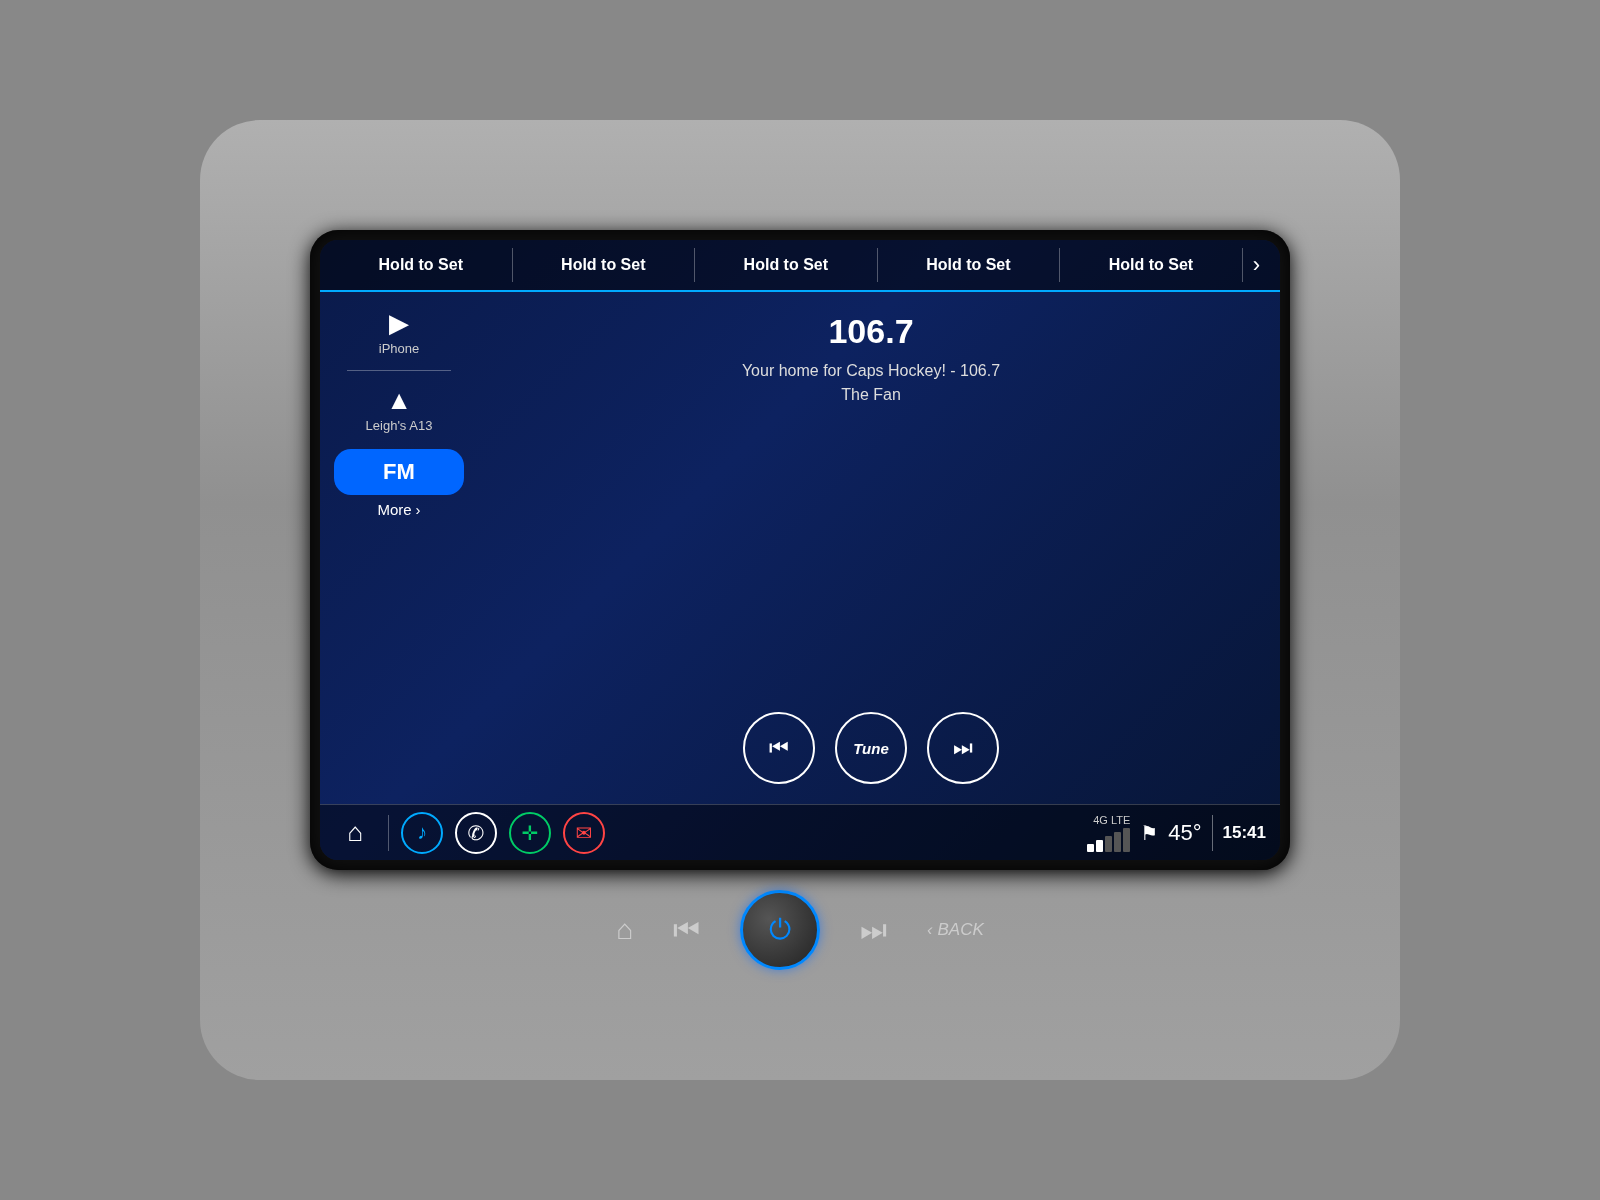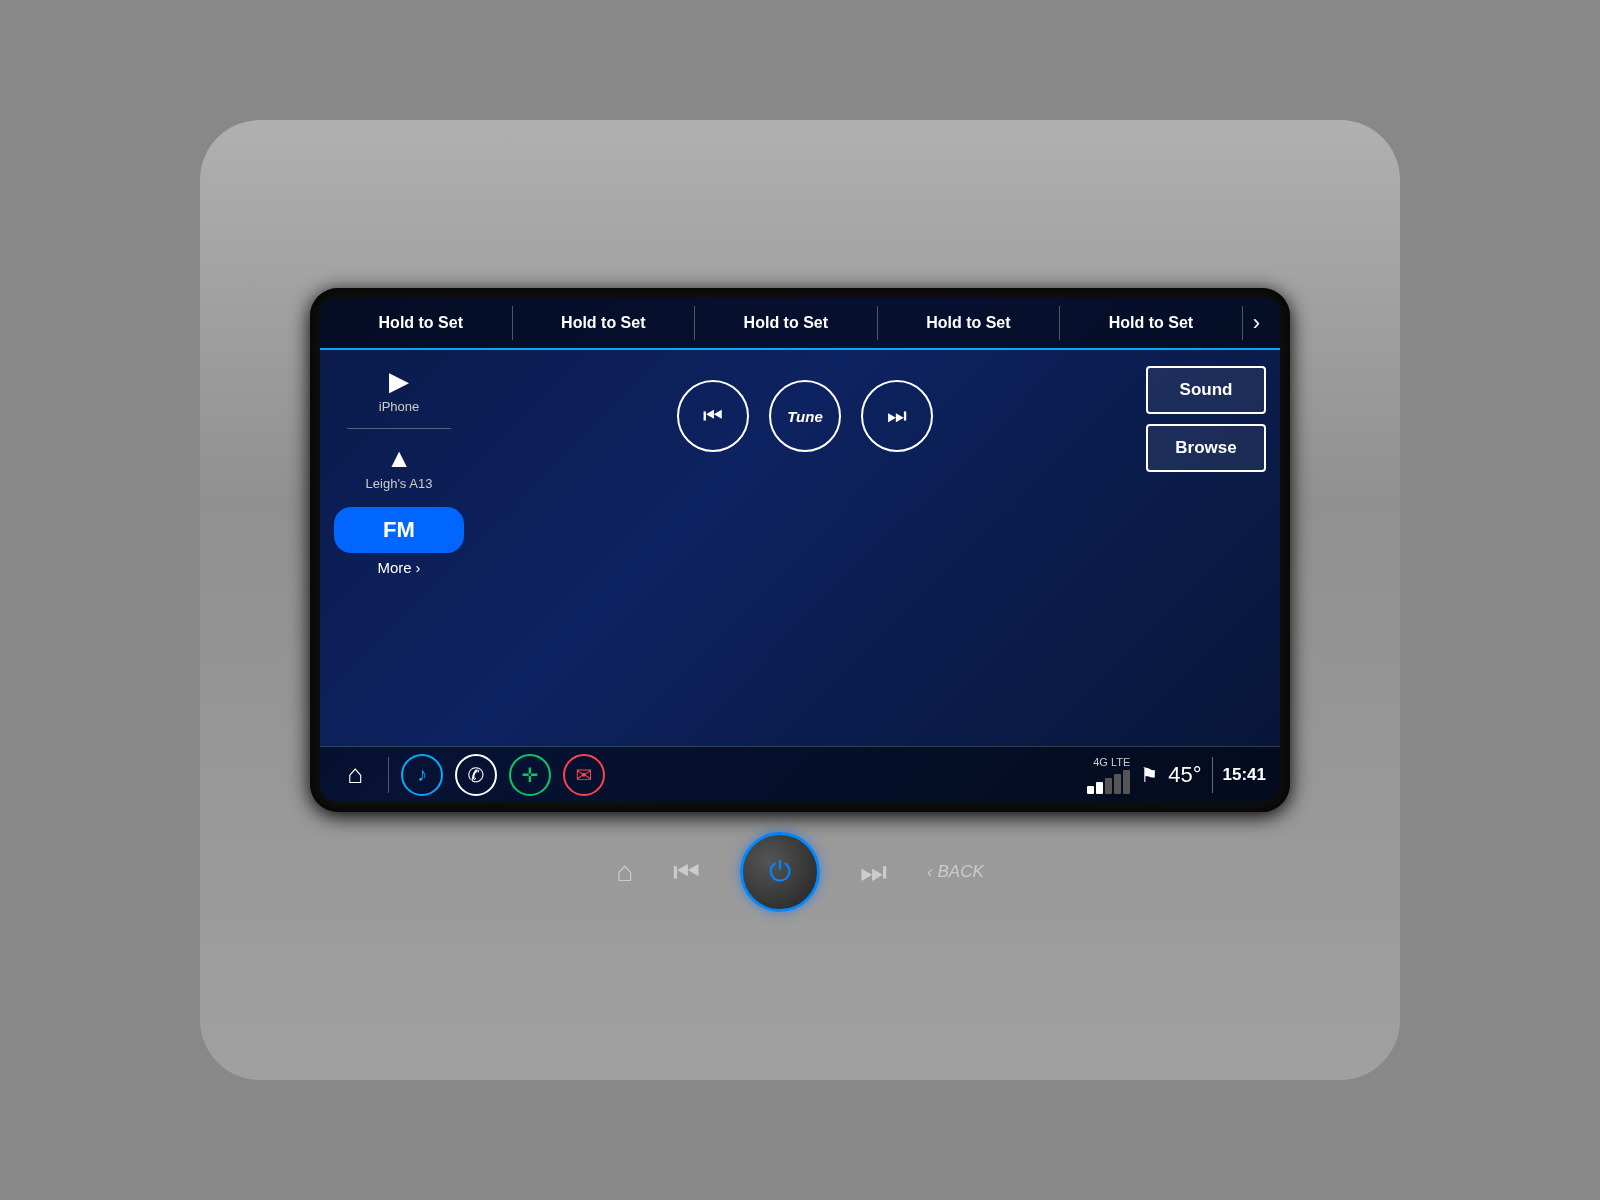--- a/index.html
+++ b/index.html
@@ -21,21 +21,21 @@
       border-radius: 60px;
       display: flex;
       flex-direction: column;
       align-items: center;
       justify-content: center;
       position: relative;
     }
 
     .screen-bezel {
       width: 980px;
-      height: 524px;
+      height: 640px;
       background: #111;
       border-radius: 28px;
       padding: 10px;
       position: relative;
       box-shadow: inset 0 0 20px #000, 0 4px 20px #000;
     }
 
     .screen {
       width: 100%;
       height: 100%;
@@ -356,38 +356,39 @@
             <span>Leigh's A13</span>
           </div>
           <div class="fm-btn">FM</div>
           <div class="more-btn">
             <span>More</span>
             <span>›</span>
           </div>
         </div>
 
         <div class="center-col">
+          <div class="station-info">
+            <div class="station-freq">106.7</div>
+            <div class="station-desc">Your home for Caps Hockey! - 106.7</div>
+            <div class="station-desc">The Fan</div>
+          </div>
 
           <div class="transport-controls">
             <div class="transport-btn">
               <span>⏮</span>
             </div>
             <div class="transport-btn tune-btn">
               <span>Tune</span>
             </div>
             <div class="transport-btn">
               <span>⏭</span>
             </div>
           </div>
         </div>
 
-        <div class="right-col">
-          <div class="action-btn">Sound</div>
-          <div class="action-btn">Browse</div>
-        </div>
 
       </div>
 
       <div class="status-bar">
         <div class="nav-icons">
           <div class="nav-icon home-icon-wrap">
             <span>⌂</span>
           </div>
           <div class="nav-divider"></div>
           <div class="nav-icon music">

